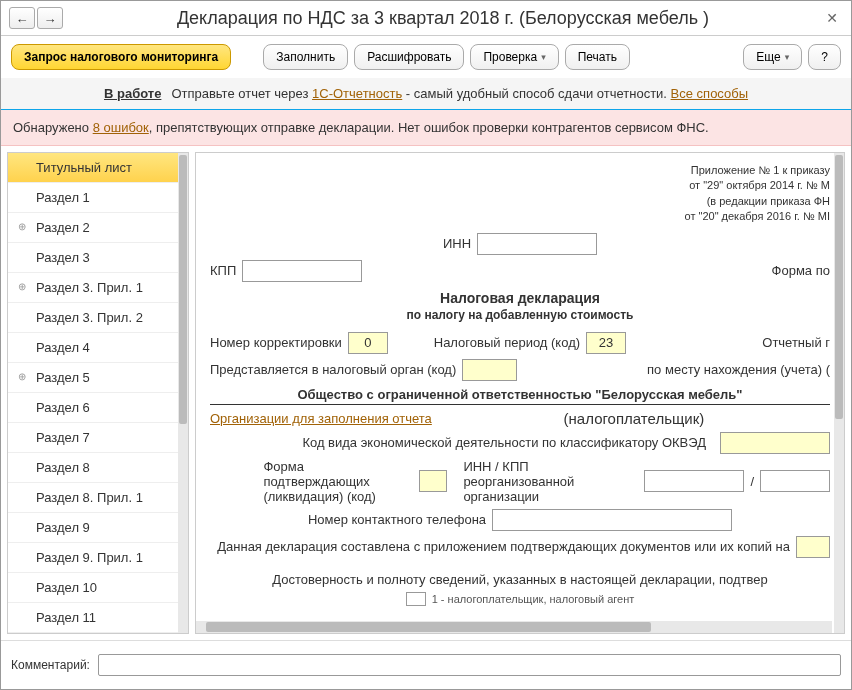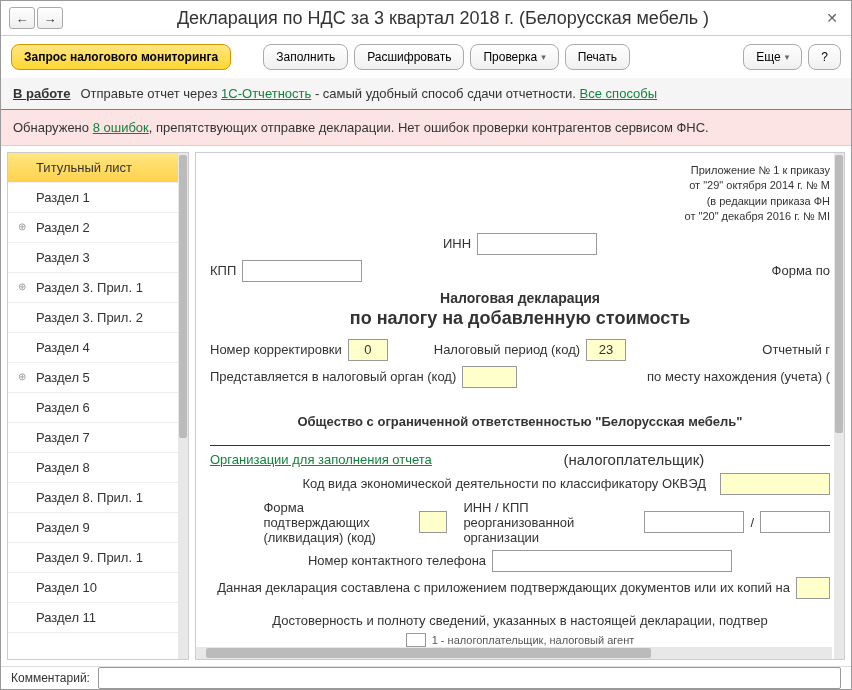--- a/index.html
+++ b/index.html
@@ -7,44 +7,44 @@
 .window { width: 852px; height: 690px; border: 1px solid #999; display: flex; flex-direction: column; }
 .titlebar { display: flex; align-items: center; padding: 6px 8px; border-bottom: 1px solid #ccc; }
 .nav-btn { width: 26px; height: 22px; border: 1px solid #aaa; background: linear-gradient(#fff,#eee); border-radius: 3px; margin-right: 2px; cursor: pointer; display: flex; align-items: center; justify-content: center; font-size: 13px; }
 .title { flex: 1; text-align: center; font-size: 18px; font-weight: normal; }
 .close-btn { width: 22px; height: 22px; cursor: pointer; display: flex; align-items: center; justify-content: center; font-size: 14px; color: #666; }
 .toolbar { display: flex; align-items: center; padding: 8px 10px; gap: 6px; }
 .btn { height: 26px; padding: 0 12px; border: 1px solid #aaa; background: linear-gradient(#fff,#f0f0f0); border-radius: 8px; cursor: pointer; font-size: 12px; display: flex; align-items: center; gap: 4px; }
 .btn-yellow { background: linear-gradient(#ffe680,#ffd633); border-color: #cc9900; font-weight: bold; }
 .spacer { flex: 1; }
 .dropdown-ind { font-size: 9px; color: #666; }
-.infobar { background: #f5f5f5; padding: 8px 12px; display: flex; align-items: center; gap: 10px; font-size: 13px; }
+.infobar { background: #f5f5f5; padding: 8px 12px; display: flex; align-items: center; gap: 10px; font-size: 13px; justify-content: center; }
 .infobar .status { font-weight: bold; text-decoration: underline; }
-.link { color: #15803d; text-decoration: underline; cursor: pointer; }
+.link { color: #a16207; text-decoration: underline; cursor: pointer; }
 .errorbar { background: #fce4e4; padding: 10px 12px; font-size: 13px; border-top: 1px solid #0ea5e9; border-bottom: 1px solid #f5c2c2; }
 .main { flex: 1; display: flex; overflow: hidden; margin: 6px; gap: 6px; }
 .sidebar { width: 182px; border: 1px solid #ccc; overflow-y: auto; background: #fff; position: relative; }
 .scrollbar-v { width: 10px; background: #e8e8e8; position: absolute; right: 0; top: 0; bottom: 0; }
 .scrollbar-thumb { background: #bbb; border-radius: 2px; position: absolute; left: 1px; right: 1px; }
 .nav-item { padding: 7px 10px 7px 28px; border-bottom: 1px solid #eee; cursor: pointer; font-size: 13px; position: relative; }
 .nav-item.active { background: linear-gradient(#ffe680,#ffd24d); font-weight: normal; }
 .nav-item .expand { position: absolute; left: 10px; top: 8px; font-size: 10px; color: #999; }
 .content { flex: 1; border: 1px solid #ccc; overflow: auto; position: relative; }
 .content-inner { padding: 10px 14px; min-width: 640px; }
 .header-text { text-align: right; font-size: 11px; line-height: 1.4; margin-bottom: 8px; }
 .form-row { display: flex; align-items: center; gap: 6px; margin: 5px 0; font-size: 13px; justify-content: flex-end; }
 .form-row.center { justify-content: center; }
 .field { border: 1px solid #999; height: 22px; background: #fff; }
 .field-yellow { background: #ffffcc; border: 1px solid #999; height: 22px; text-align: center; padding: 2px 8px; display: inline-flex; align-items: center; justify-content: center; }
 .doc-title { text-align: center; font-weight: bold; font-size: 14px; margin: 8px 0 2px; }
-.doc-subtitle { text-align: center; font-weight: bold; font-size: 18px; margin-bottom: 10px; }
+.doc-subtitle { text-align: center; font-weight: bold; font-size: 12px; margin-bottom: 10px; }
 .right-label { margin-left: auto; }
-.org-name { text-align: center; font-weight: bold; font-size: 13px; border-bottom: 1px solid #333; padding-bottom: 16px; margin-top: 26px; }
+.org-name { text-align: center; font-weight: bold; font-size: 13px; border-bottom: 1px solid #333; padding-bottom: 2px; margin-top: 6px; }
 .section-title { text-align: center; font-weight: normal; font-size: 13px; margin-top: 14px; }
-.footer { padding: 0 10px; display: flex; align-items: center; gap: 8px; border-top: 1px solid #ddd; }
+.footer { padding: 13px 10px; display: flex; align-items: center; gap: 8px; border-top: 1px solid #ddd; }
 .footer input { flex: 1; height: 22px; border: 1px solid #999; padding: 0 4px; border-radius: 2px; }
 .hscroll { height: 12px; background: #e8e8e8; position: absolute; bottom: 0; left: 0; right: 12px; }
 .hscroll-thumb { height: 10px; background: #bbb; margin: 1px 0 0 10px; width: 70%; border-radius: 2px; }
 </style>
 </head>
 <body>
 
 <div class="window">
   <div class="titlebar">
     <div class="nav-btn">←</div>

